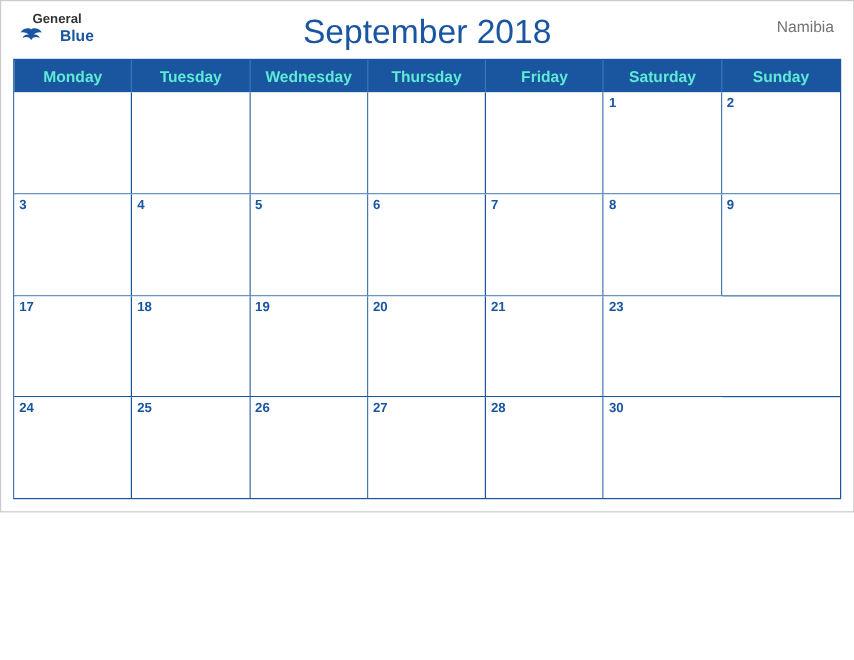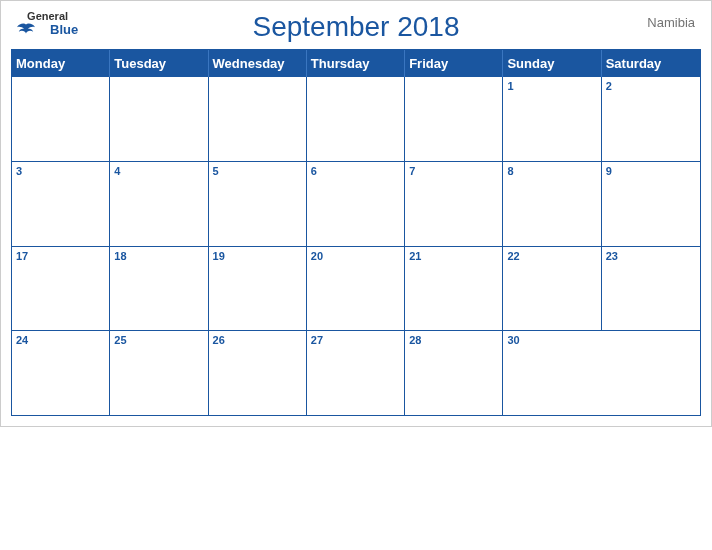--- a/index.html
+++ b/index.html
@@ -71,22 +71,22 @@
       flex-direction: column;
       border: 1.5px solid #1a56a0;
       margin: 0 10px 10px 10px;
     }
     .days-header {
       display: grid;
       grid-template-columns: repeat(7, 1fr);
       background: #1a56a0;
     }
     .day-header {
-      color: #ffffff;
-      text-align: left;
+      color: #5eead4;
+      text-align: center;
       font-size: 13px;
       font-weight: bold;
       padding: 6px 4px;
       border-right: 1px solid #3a76c0;
     }
     .day-header:last-child { border-right: none; }
     .weeks {
       flex: 1;
       display: flex;
       flex-direction: column;
@@ -131,22 +131,22 @@
     <span class="country">Namibia</span>
   </div>
 
   <div class="calendar">
     <div class="days-header" id="days-header">
         <div class="day-header">Monday</div>
         <div class="day-header">Tuesday</div>
         <div class="day-header">Wednesday</div>
         <div class="day-header">Thursday</div>
         <div class="day-header">Friday</div>
+        <div class="day-header">Saturday</div>
         <div class="day-header">Sunday</div>
-        <div class="day-header">Saturday</div>
       </div>
     <div class="weeks" id="weeks-container">
         <div class="week-row">
           <div class="day-cell empty"></div>
           <div class="day-cell empty"></div>
           <div class="day-cell empty"></div>
           <div class="day-cell empty"></div>
           <div class="day-cell empty"></div>
           <div class="day-cell">
             <span class="day-number">1</span>
@@ -186,23 +186,20 @@
             <span class="day-number">18</span>
           </div>
           <div class="day-cell">
             <span class="day-number">19</span>
           </div>
           <div class="day-cell">
             <span class="day-number">20</span>
           </div>
           <div class="day-cell">
             <span class="day-number">21</span>
-          </div>
-          <div class="day-cell">
-            <span class="day-number">22</span>
           </div>
           <div class="day-cell">
             <span class="day-number">23</span>
           </div>
         </div>
         <div class="week-row">
           <div class="day-cell">
             <span class="day-number">24</span>
           </div>
           <div class="day-cell">

